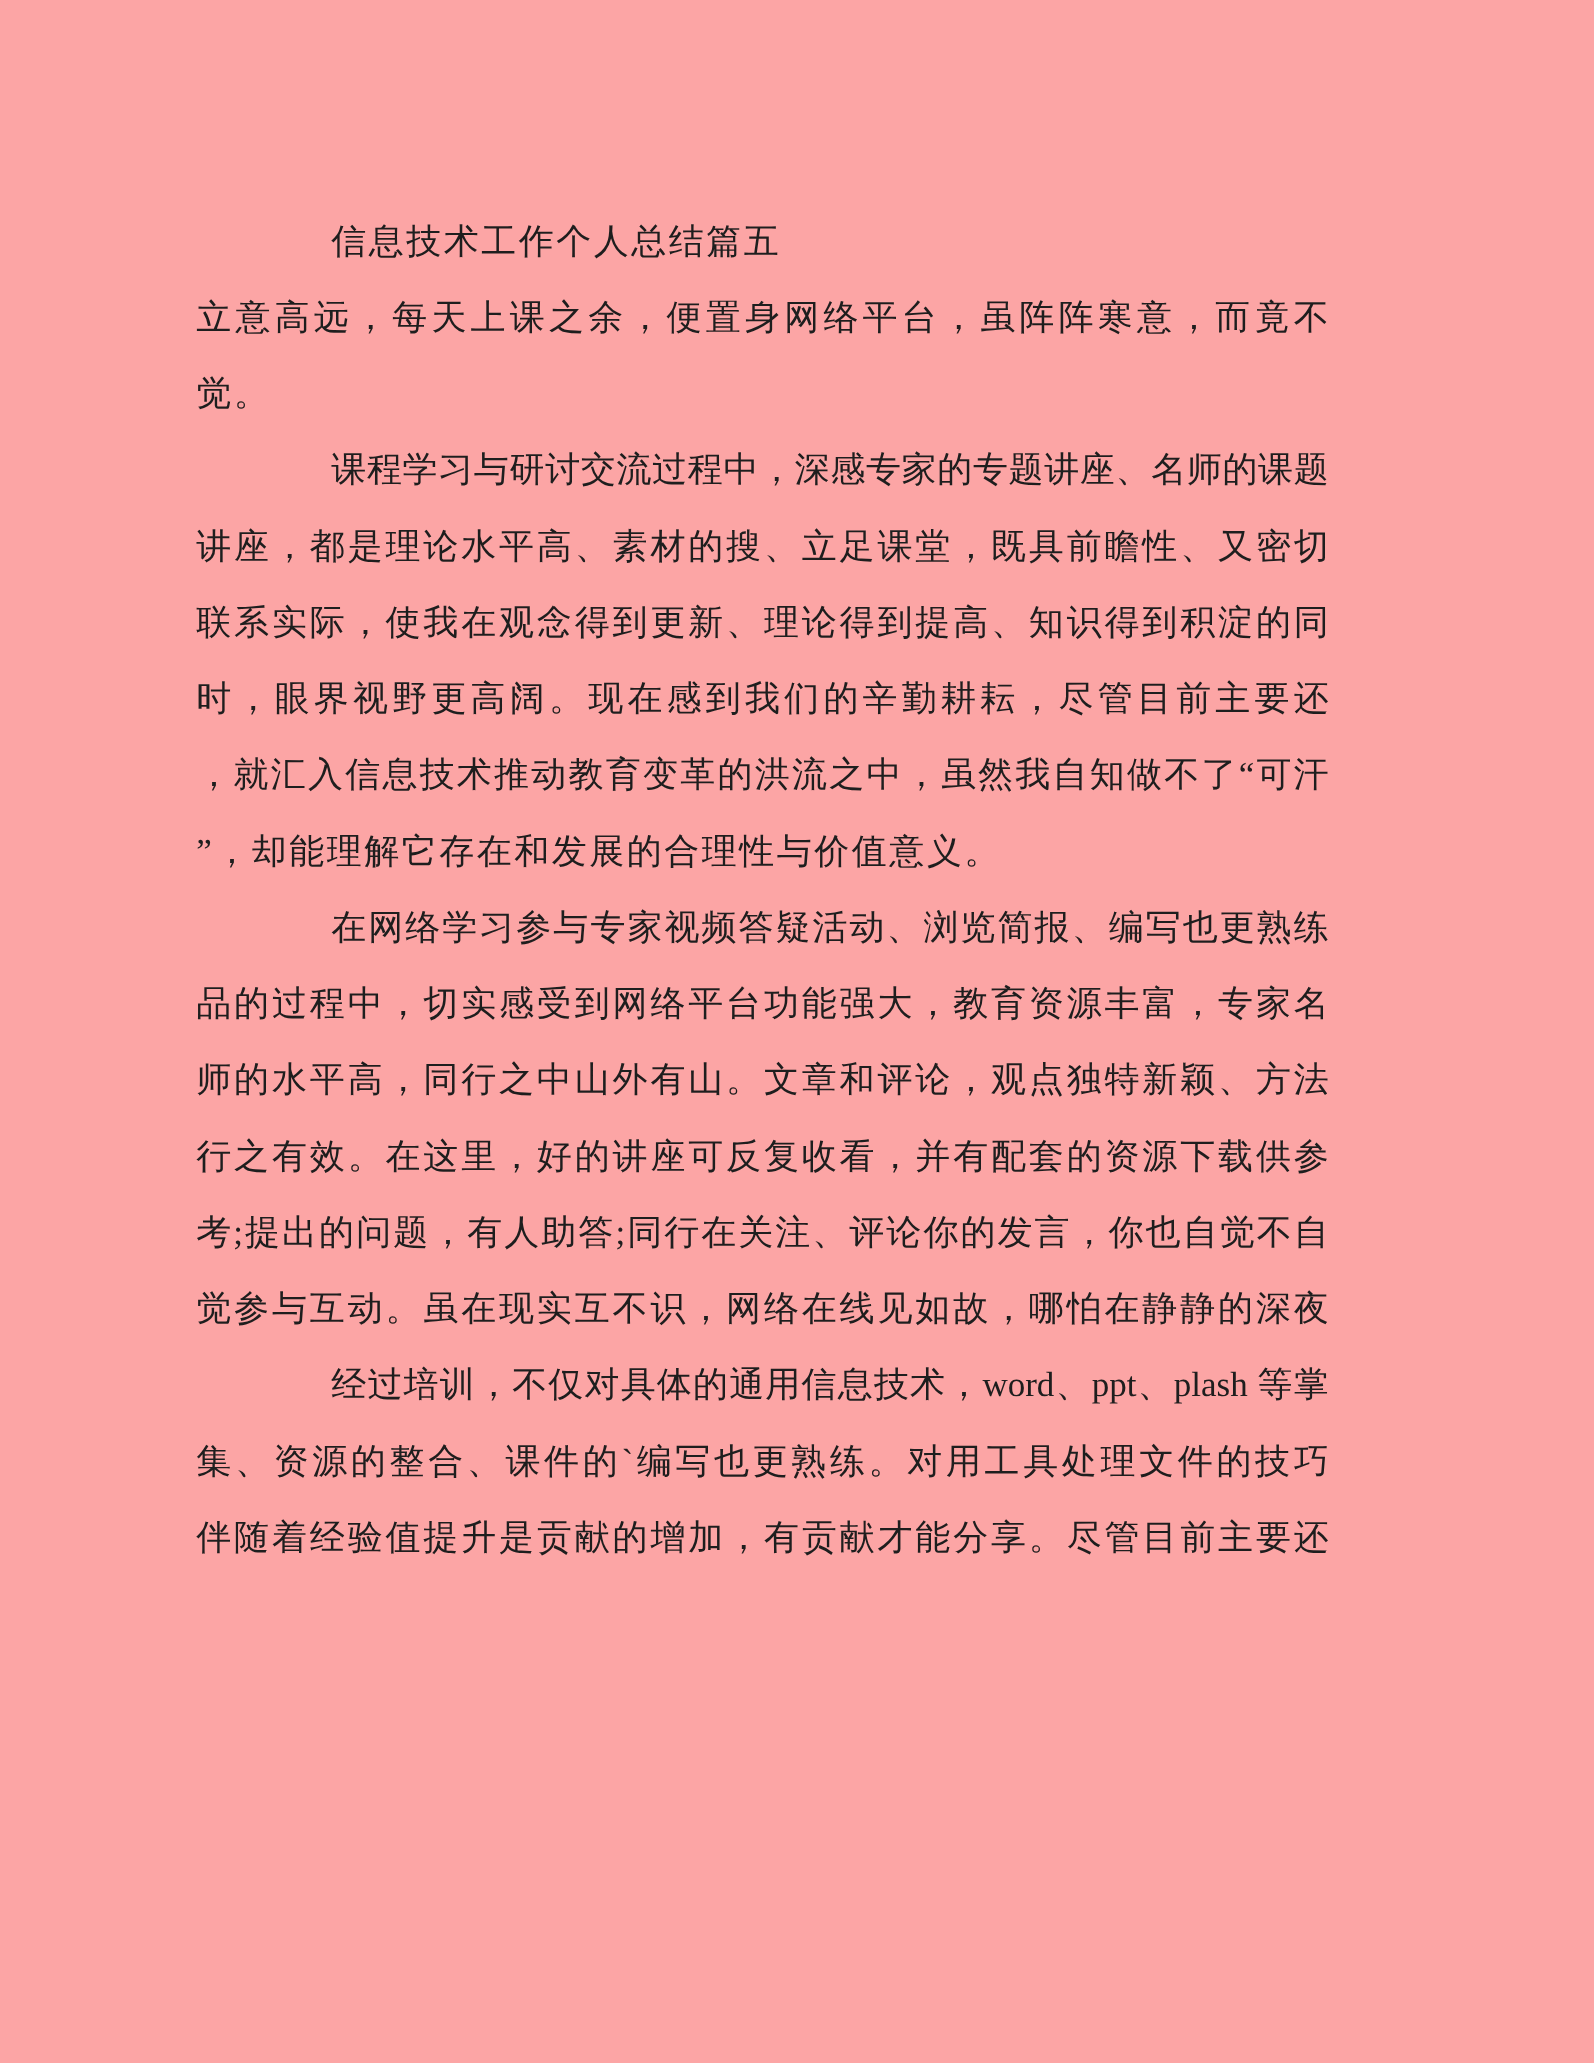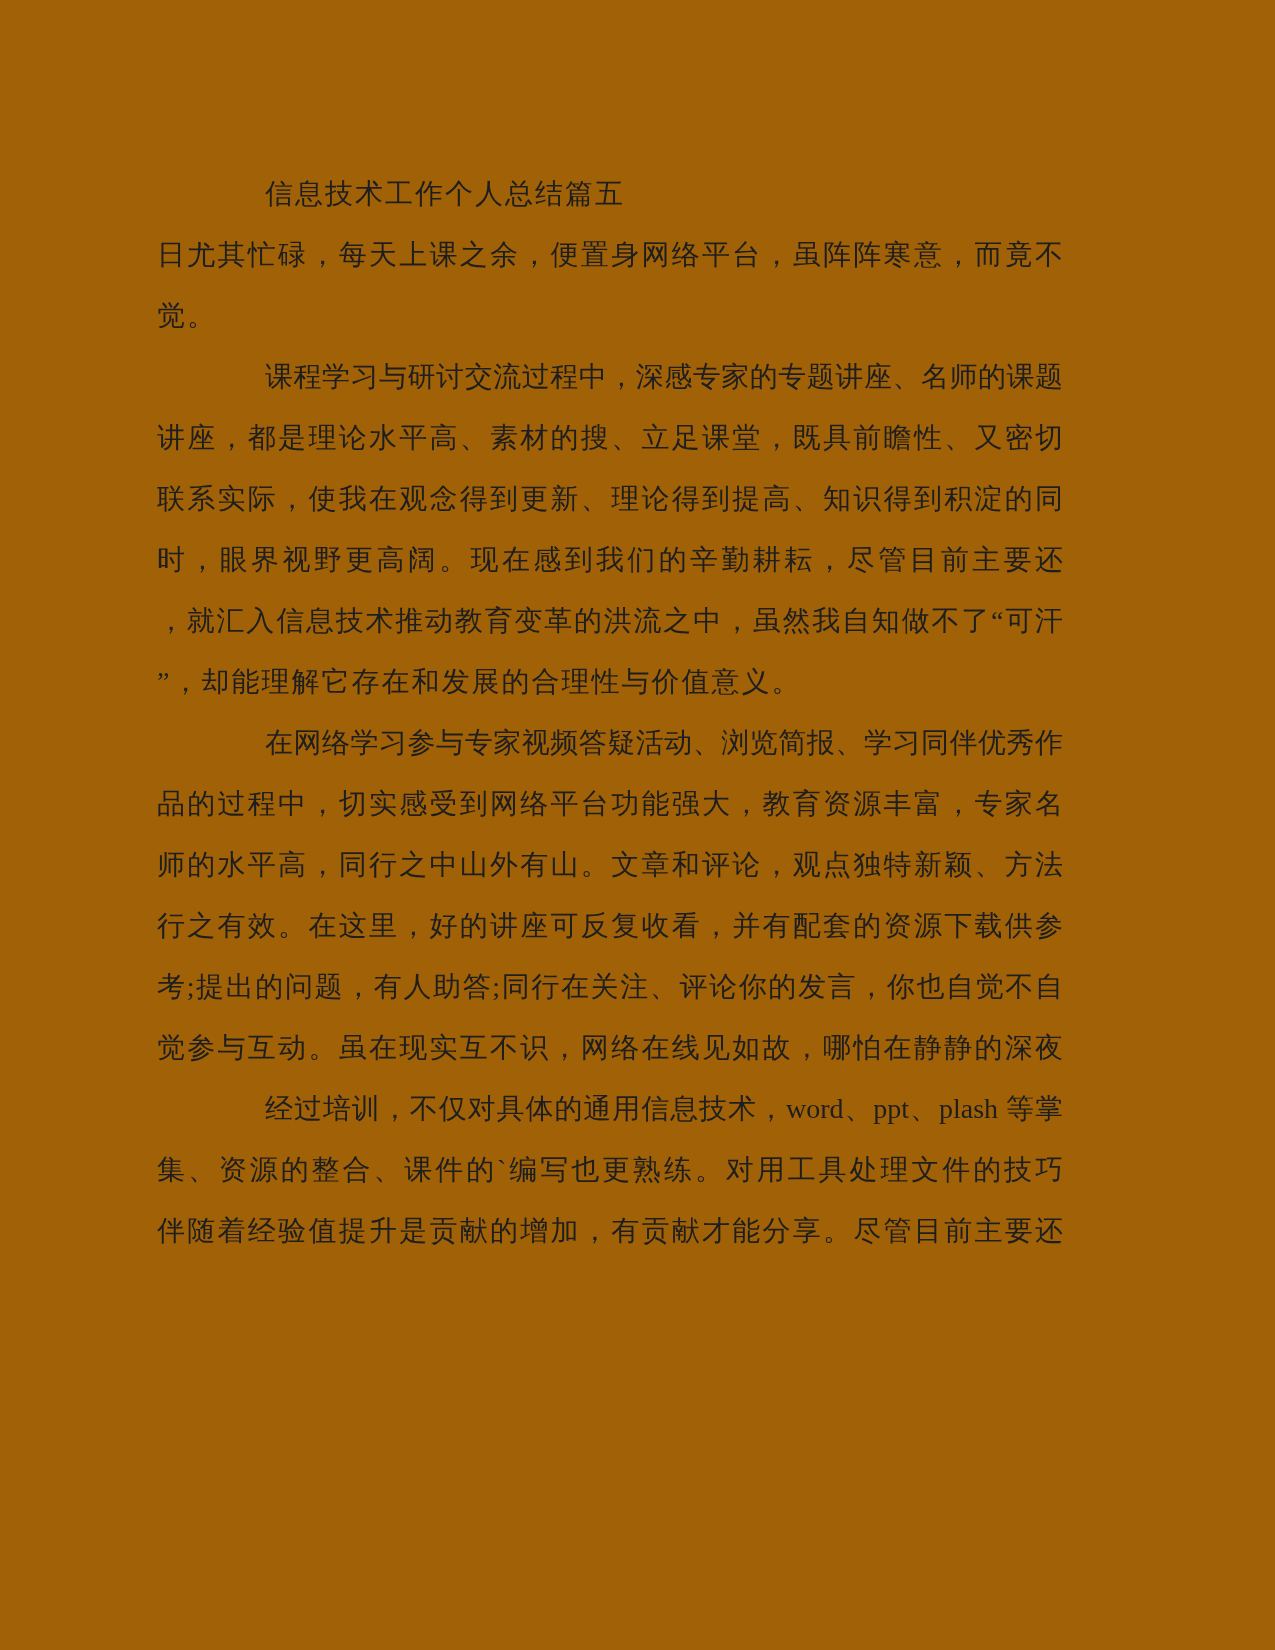--- a/index.html
+++ b/index.html
@@ -4,21 +4,21 @@
 <style>
   html, body {
     margin: 0;
     padding: 0;
     background: #ffffff;
   }
   .page {
     position: relative;
     width: 1275px;
     height: 1650px;
-    background: #a16207;
+    background: #fca5a5;
     overflow: hidden;
     font-family: "Liberation Serif", "DejaVu Serif", serif;
   }
   .text-block {
     position: absolute;
     left: 157px;
     top: 163px;
     width: 906px;
   }
   .line {
@@ -43,29 +43,29 @@
   .line.indent {
     padding-left: 108px;
   }
 </style>
 </head>
 <body>
 
 <div class="page">
   <div class="text-block" style="color: rgb(30, 30, 30);">
       <div class="line short indent">信息技术工作个人总结篇五</div>
-      <div class="line just">日尤其忙碌，每天上课之余，便置身网络平台，虽阵阵寒意，而竟不</div>
+      <div class="line just">立意高远，每天上课之余，便置身网络平台，虽阵阵寒意，而竟不</div>
       <div class="line short">觉。</div>
       <div class="line just indent">课程学习与研讨交流过程中，深感专家的专题讲座、名师的课题</div>
       <div class="line just">讲座，都是理论水平高、素材的搜、立足课堂，既具前瞻性、又密切</div>
       <div class="line just">联系实际，使我在观念得到更新、理论得到提高、知识得到积淀的同</div>
       <div class="line just">时，眼界视野更高阔。现在感到我们的辛勤耕耘，尽管目前主要还</div>
       <div class="line just">，就汇入信息技术推动教育变革的洪流之中，虽然我自知做不了“可汗</div>
       <div class="line short">”，却能理解它存在和发展的合理性与价值意义。</div>
-      <div class="line just indent">在网络学习参与专家视频答疑活动、浏览简报、学习同伴优秀作</div>
+      <div class="line just indent">在网络学习参与专家视频答疑活动、浏览简报、编写也更熟练</div>
       <div class="line just">品的过程中，切实感受到网络平台功能强大，教育资源丰富，专家名</div>
       <div class="line just">师的水平高，同行之中山外有山。文章和评论，观点独特新颖、方法</div>
       <div class="line just">行之有效。在这里，好的讲座可反复收看，并有配套的资源下载供参</div>
       <div class="line just">考;提出的问题，有人助答;同行在关注、评论你的发言，你也自觉不自</div>
       <div class="line just">觉参与互动。虽在现实互不识，网络在线见如故，哪怕在静静的深夜</div>
       <div class="line just indent">经过培训，不仅对具体的通用信息技术，word、ppt、plash 等掌</div>
       <div class="line just">集、资源的整合、课件的`编写也更熟练。对用工具处理文件的技巧</div>
       <div class="line just">伴随着经验值提升是贡献的增加，有贡献才能分享。尽管目前主要还</div>
     </div>
 </div>

